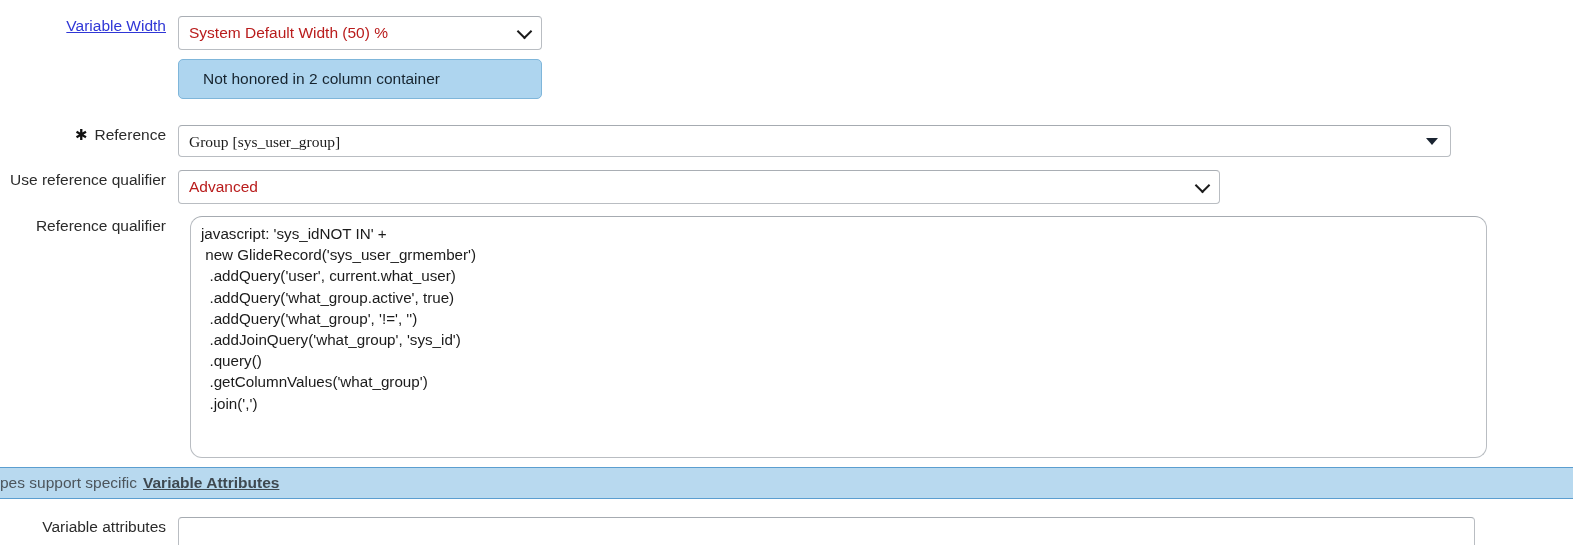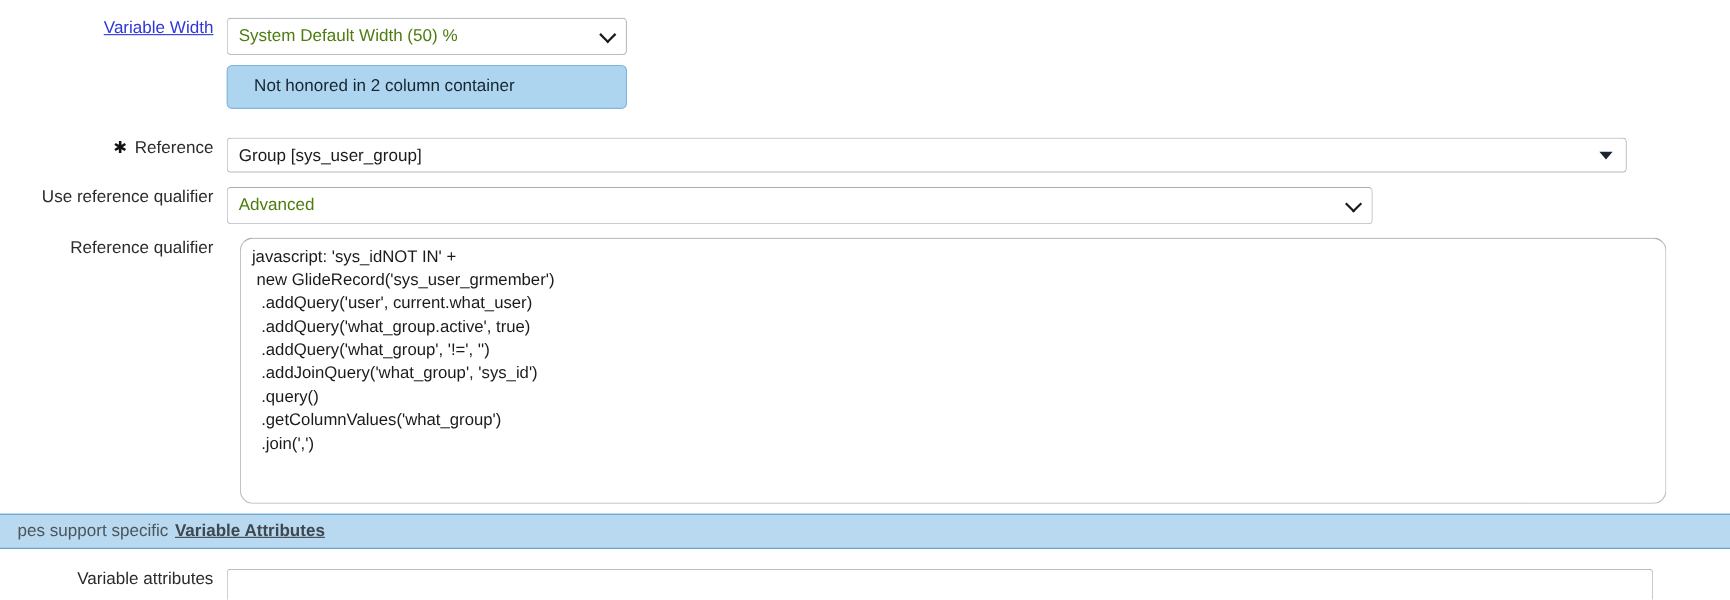--- a/index.html
+++ b/index.html
@@ -27,21 +27,20 @@
   .field-label {
     width: 178px;
     min-width: 178px;
     text-align: right;
     padding-right: 12px;
     box-sizing: border-box;
     font-size: 15.5px;
     color: #2b2b2b;
     line-height: 20px;
     white-space: nowrap;
-    margin-left: 28px;
   }
   .field-label.with-star {
     display: flex;
     justify-content: flex-end;
     align-items: baseline;
     gap: 7px;
   }
   .mandatory-star {
     font-size: 15px;
     line-height: 16px;
@@ -55,21 +54,21 @@
     appearance: none;
     box-sizing: border-box;
     height: 34px;
     border: 1px solid #b9bdc2;
     border-top-color: #a9aeb4;
     border-radius: 4px;
     background: #ffffff;
     padding: 4px 30px 4px 10px;
     font-family: "Liberation Sans", sans-serif;
     font-size: 15.5px;
-    color: #4d7c0f;
+    color: #b91c1c;
     line-height: 24px;
   }
   .select-wrap {
     position: relative;
     display: inline-block;
   }
   .chevron {
     position: absolute;
     right: 12px;
     top: 50%;
@@ -162,21 +161,21 @@
   .section-banner {
     box-sizing: border-box;
     position: absolute;
     left: 0;
     width: 1573px;
     background: #b8d9ef;
     border-top: 1px solid #5b9ed0;
     border-bottom: 1px solid #5b9ed0;
     display: flex;
     align-items: center;
-    padding-left: 16px;
+    padding-left: 0;
     font-size: 15.5px;
     color: #4c555c;
   }
   .section-banner .banner-text {
     white-space: nowrap;
     margin-left: 0px;
   }
   .section-banner .banner-link {
     font-weight: bold;
     color: #3e4850;
@@ -200,21 +199,21 @@
     <div class="hint-box" style="width:364px; margin-top:9px;">Not honored in 2 column container</div>
   </div>
 </div>
 
 <div class="form-row" style="top:125px; left:0;">
   <div class="field-label with-star">
     <span class="mandatory-star">✱</span>
     <span>Reference</span>
   </div>
   <div class="select-wrap">
-    <div class="ref-field" style="width:1273px;">Group [sys_user_group]</div>
+    <div class="ref-field" style="width:1273px;font-family:Liberation Serif, serif;">Group [sys_user_group]</div>
     <span class="caret-solid"></span>
   </div>
 </div>
 
 <div class="form-row" style="top:170px; left:0;">
   <div class="field-label">Use reference qualifier</div>
   <div class="select-wrap">
     <div class="control-select" style="width:1042px;">Advanced</div>
     <span class="chevron"></span>
   </div>

